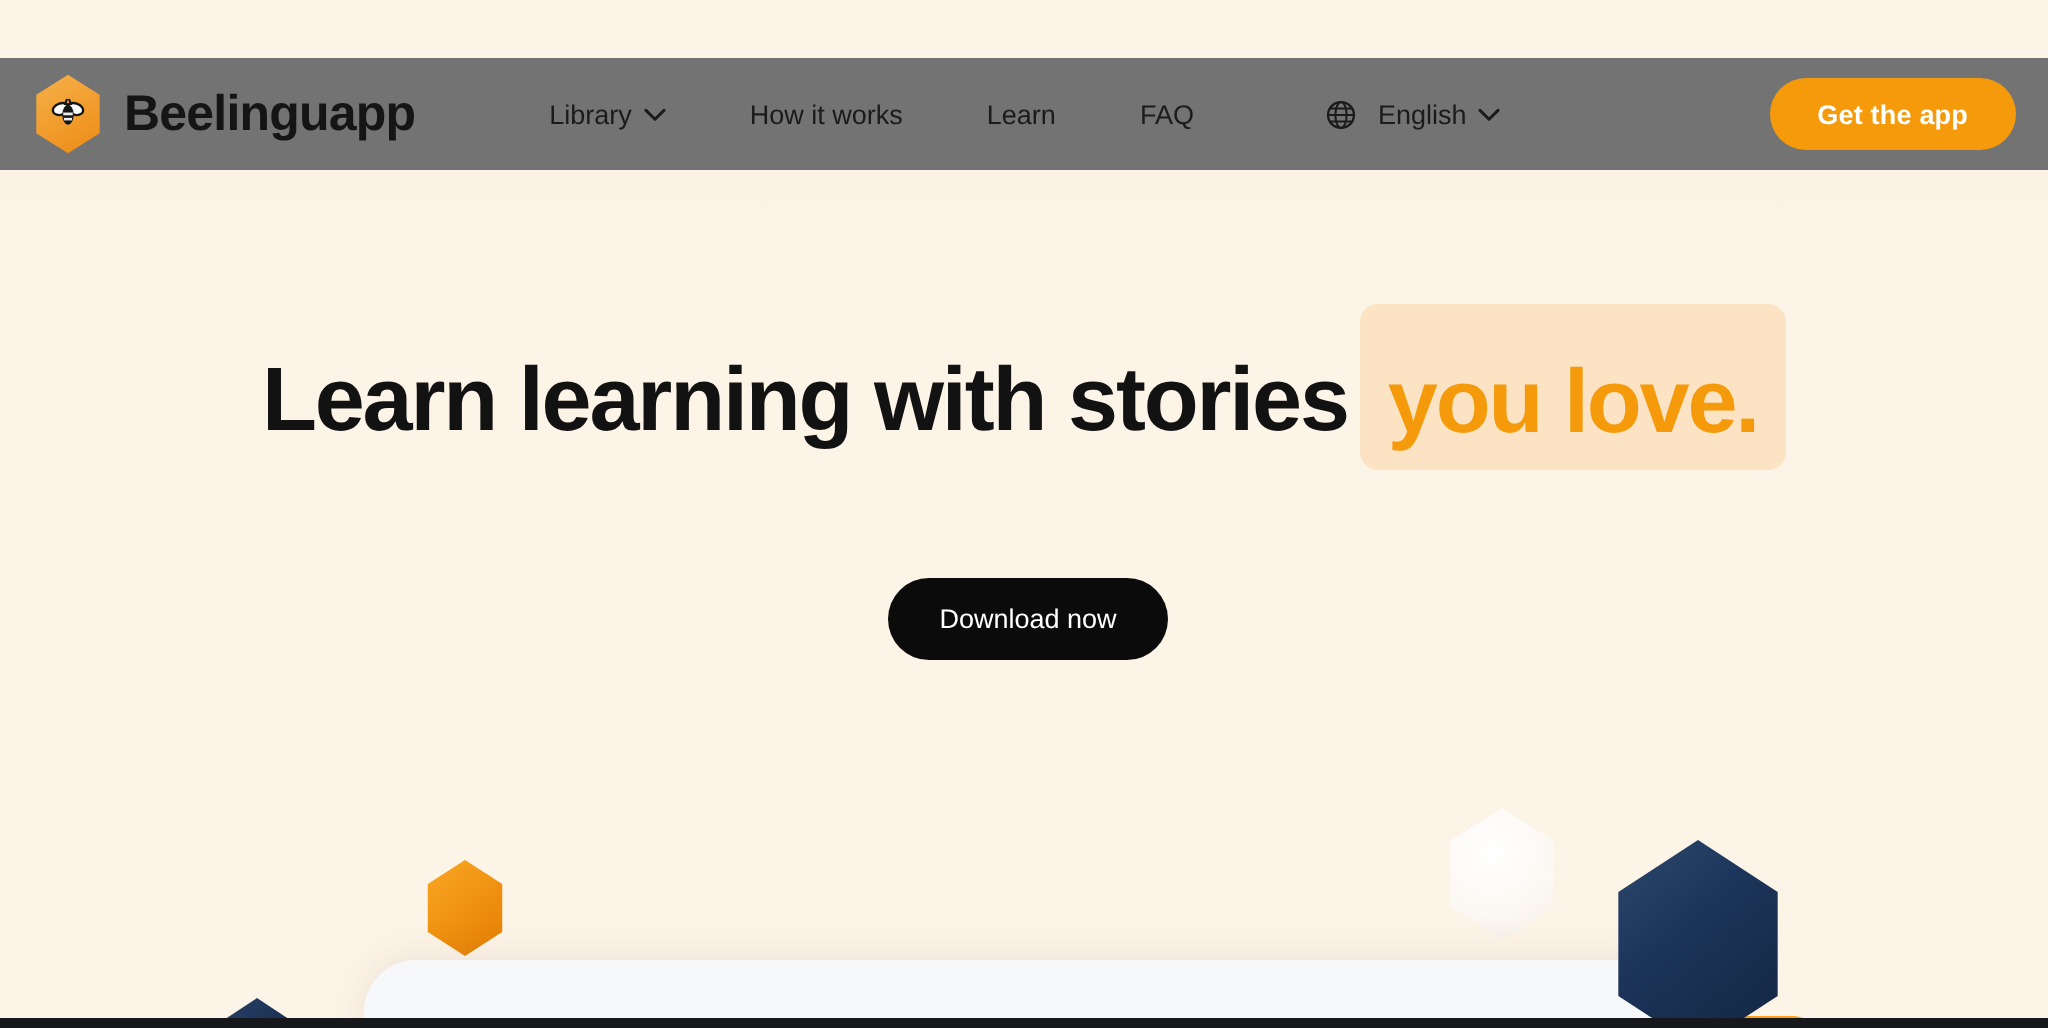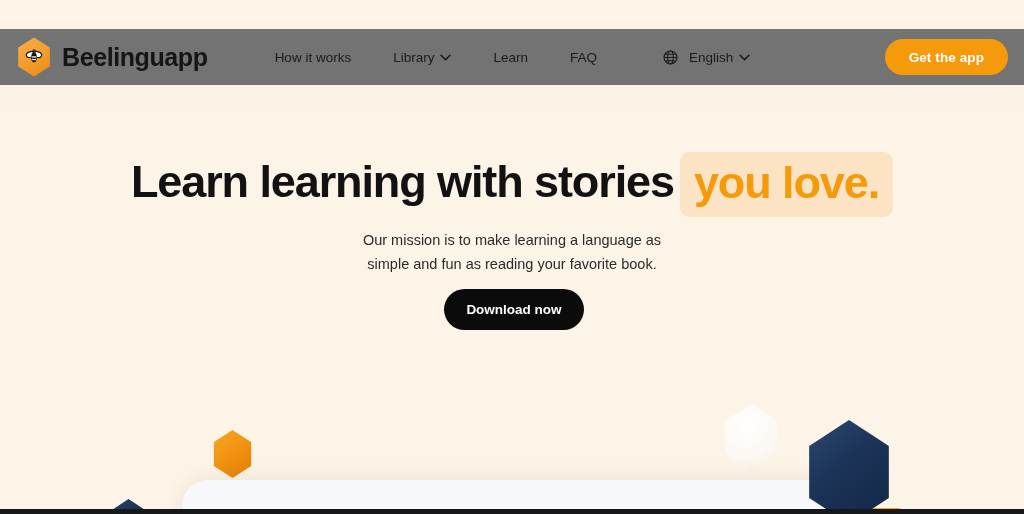--- a/index.html
+++ b/index.html
@@ -69,35 +69,35 @@
     position:absolute; top:95px; left:0; width:1024px;
     text-align:center;
     font-size:45px; font-weight:bold; color:#121212;
     letter-spacing:-1.1px; white-space:nowrap; line-height:1;
   }
   #headline-highlight {
     display:inline-block;
     background:#FBE3C4;
     color:#F59B0B;
     border-radius:9px;
-    padding:8px 14px 12px 14px;
+    padding:26px 14px 12px 14px;
     margin-left:6px;
     position:relative; top:1px;
   }
   #subheadline {
     position:absolute; top:172px; left:0; width:1024px;
     text-align:center;
     font-size:14.5px; color:#2b2b2b; line-height:1.68;
   }
   #download-btn {
     position:absolute; top:233px; left:444px;
     width:140px; height:41px;
     background:#0B0B0B; color:#fff;
     border:none; border-radius:21px;
-    font-size:13.5px; font-weight:bold;
+    font-size:13.5px; font-weight:normal;
     font-family:"Liberation Sans", sans-serif;
     cursor:pointer;
   }
 
   
   .hex {
     position:absolute;
     clip-path:polygon(50% 0%,93.3% 25%,93.3% 75%,50% 100%,6.7% 75%,6.7% 25%);
   }
   #hex-navy-left {
@@ -166,30 +166,30 @@
         <rect x="9.8" y="14.1" width="4.4" height="1.4" fill="#ffffff" opacity="0.92"></rect>
         <path d="M10.3 6.6 L11.3 4.3 M13.7 6.6 L12.7 4.3" stroke="#151515" stroke-width="1.2" stroke-linecap="round" fill="none"></path>
       </svg>
     </span>
     <span id="brand-name">Beelinguapp</span>
   </div>
 
   <nav id="main-nav">
 
     <div class="nav-item">
-      <span>How it works</span>
-    </div>
-
-    <div class="nav-item">
       <span>Library</span>
       <span class="chev">
         <svg width="11" height="7" viewBox="0 0 11 7">
             <path d="M1 1.2 L5.5 5.6 L10 1.2" stroke="#1b1b1b" stroke-width="1.5" fill="none" stroke-linecap="round" stroke-linejoin="round"></path>
           </svg>
       </span>
+    </div>
+
+    <div class="nav-item">
+      <span>How it works</span>
     </div>
 
     <div class="nav-item">
       <span>Learn</span>
     </div>
 
     <div class="nav-item">
       <span>FAQ</span>
     </div>
 
@@ -215,22 +215,21 @@
   <button id="get-app-btn">Get the app</button>
 </div>
 
 <div id="hero">
 
   <h1 id="headline">
     <span>Learn learning with stories</span><span id="headline-highlight">you love.</span>
   </h1>
 
   <p id="subheadline">
-    <span>Our mission is to make learning a language as</span><br>
-    <span>simple and fun as reading your favorite book.</span>
+    <br>
   </p>
 
   <button id="download-btn">Download now</button>
 
   <div class="hex" id="hex-white"></div>
   <div class="hex" id="hex-orange-small"></div>
   <div class="hex" id="hex-navy-left"></div>
   <div id="shape-orange-big"></div>
 
   <div id="reader-card">

